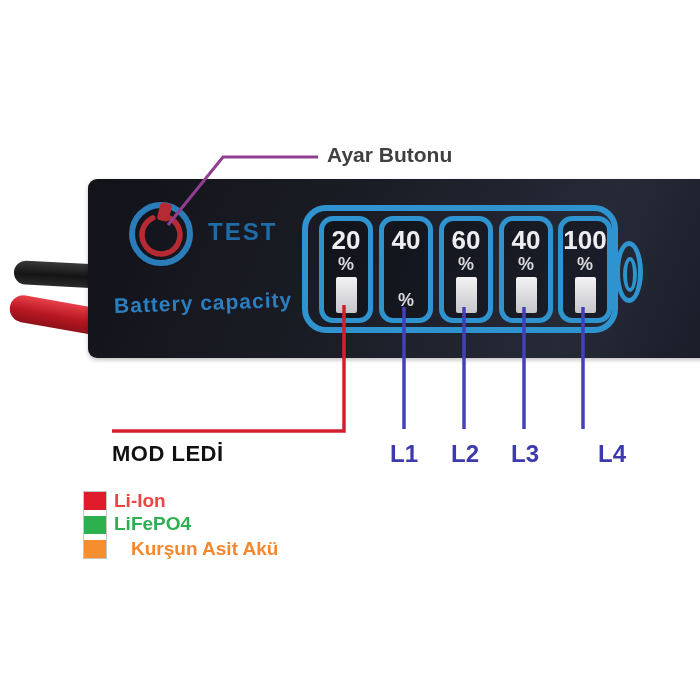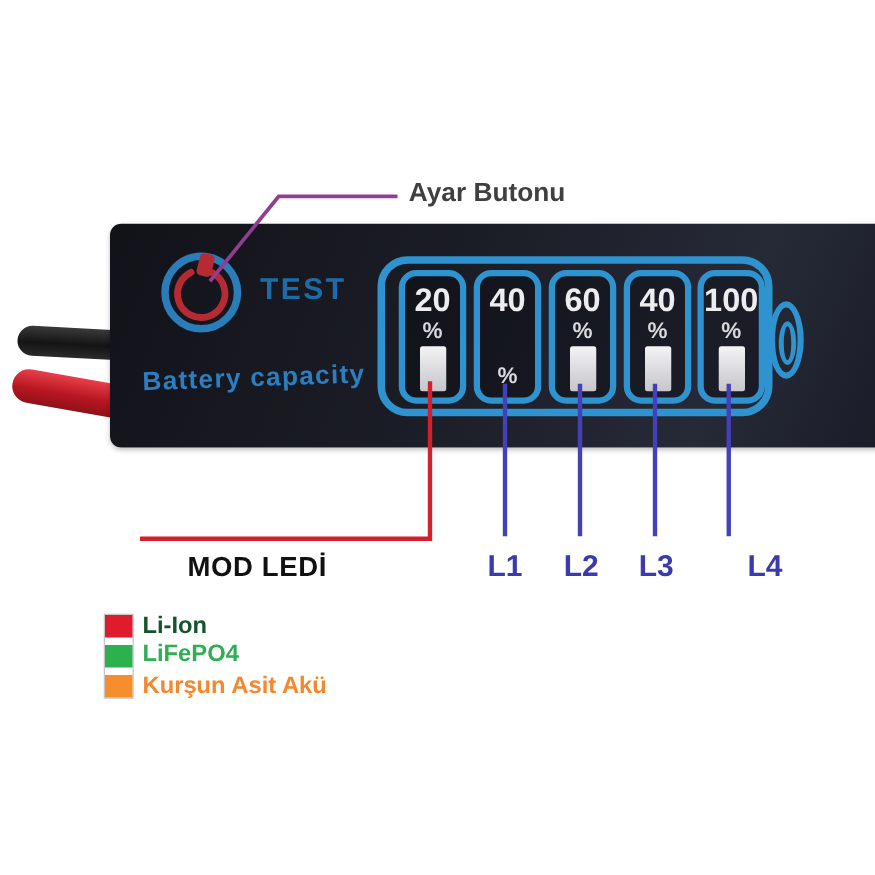--- a/index.html
+++ b/index.html
@@ -53,34 +53,34 @@
   .seg-val{font-size:26px;line-height:28px;font-weight:bold;color:#ededf0;}
   .seg-pct{font-size:18px;line-height:19px;font-weight:bold;color:#d9d9dd;margin-top:1px;}
   .seg-led{width:21px;height:36px;margin-top:3px;border-radius:2px;
     background:linear-gradient(180deg,#f3f3f5,#c6c6cb);}
 
   
   .lines{left:0;top:0;z-index:5;pointer-events:none;}
 
   
   .ayar-label{left:327px;top:143px;font-size:21px;font-weight:bold;color:#404040;z-index:6;}
-  .modled-label{left:112px;top:441px;font-size:22px;font-weight:bold;letter-spacing:.5px;color:#111111;z-index:6;margin-left:38px;}
+  .modled-label{left:112px;top:441px;font-size:22px;font-weight:bold;letter-spacing:.5px;color:#111111;z-index:6;}
   .led-label{top:440px;font-size:24px;font-weight:bold;color:#3c3aad;transform:translateX(-50%);z-index:6;}
   .led-l1{left:404px;} .led-l2{left:465px;text-align:center;} .led-l3{left:525px;} .led-l4{left:612px;}
 
   
   .legend{left:83px;top:491px;z-index:6;}
   .legend-swatches{position:absolute;left:0;top:0;width:24px;box-sizing:border-box;
     border:1px solid #c6c6c6;background:#ffffff;padding:0;}
   .legend-swatch{width:100%;height:18px;margin-bottom:6px;}
   .legend-swatch:last-child{margin-bottom:0;}
   .legend-label{position:absolute;left:31px;font-size:19px;font-weight:bold;white-space:nowrap;}
-  .legend-label-0{top:-1px;color:#14532d;}
+  .legend-label-0{top:-1px;color:#ef4444;}
   .legend-label-1{top:22px;color:#2fae53;}
-  .legend-label-2{top:47px;color:#f5882e;}
+  .legend-label-2{top:47px;color:#f5882e;margin-left:17px;}
 </style>
 </head>
 <body>
 
 <div class="canvas">
 
   <div class="abs wire-black"></div>
   <div class="abs wire-red"></div>
 
   <div class="abs board">

